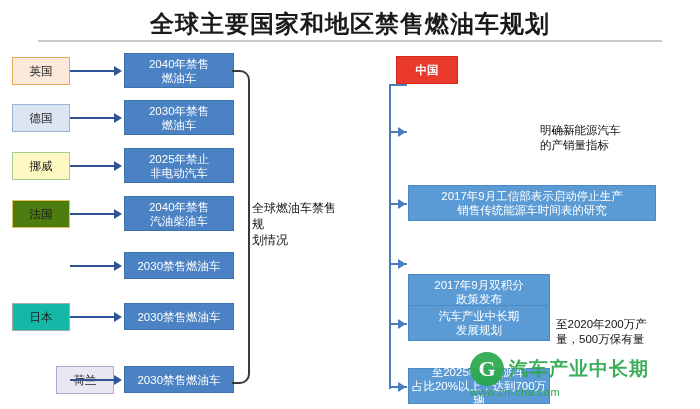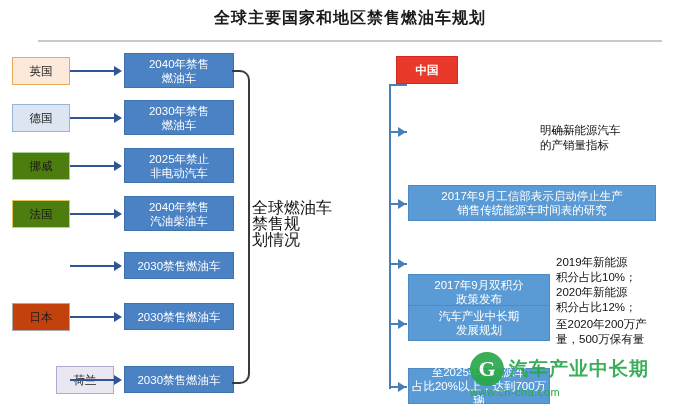--- a/index.html
+++ b/index.html
@@ -10,21 +10,21 @@
     position:relative;
     overflow:hidden;
   }
   .canvas{position:relative;width:700px;height:409px;}
 
   
   .title{
     position:absolute;
     left:0;top:8px;width:700px;
     text-align:center;
-    font-size:16px;
+    font-size:24px;
     font-weight:bold;
     color:#1a1a1a;
     letter-spacing:1px;
   }
   .title-rule{
     position:absolute;
     left:38px;top:40px;width:624px;height:2px;
     background:#c9c9c9;
   }
 
@@ -54,24 +54,24 @@
     border:1px solid #4c8ac4;
   }
   .box.red{
     background:#e8392b;
     color:#ffffff;
     border:1px solid #d2291c;
     font-weight:bold;
   }
   .box.c-orange{background:#fde9d9;border-color:#e8a95a;}
   .box.c-blue{background:#dce6f2;border-color:#9ab5d4;}
-  .box.c-green{background:#4d7c0f;border-color:#a6cf96;}
+  .box.c-green{background:#fef9c3;border-color:#a6cf96;}
   .box.c-yellow{background:#4d7c0f;border-color:#e3c35b;}
   .box.c-pink{background:#fbe5e5;border-color:#e0a0a0;}
-  .box.c-white{background:#c2410c;border-color:#aaaaaa;}
+  .box.c-white{background:#14b8a6;border-color:#aaaaaa;}
   .box.c-purple{background:#eae6f2;border-color:#b3a9cf;}
 
   
   .ln{position:absolute;background:#2f5597;}
   .ln.h{height:2px;}
   .ln.v{width:2px;}
   .ln.thin{background:#4a7ebb;}
   .arrow{
     position:absolute;
     width:0;height:0;
@@ -94,21 +94,21 @@
   
   .note{
     position:absolute;
     font-size:11.5px;
     line-height:15px;
     color:#111111;
     white-space:pre-line;
   }
   .center-label{
     position:absolute;
-    font-size:16px;
+    font-size:12px;
     line-height:16px;
     color:#111111;
     text-align:left;
     white-space:pre-line;
   }
 
   
   .wm{
     position:absolute;
     left:470px;top:352px;
@@ -212,24 +212,20 @@
 政策发布</div>
   <div class="box lblue" style="left:408px;top:305px;width:142px;height:36px;white-space:pre-line;">汽车产业中长期
 发展规划</div>
   <div class="box lblue" style="left:408px;top:368px;width:142px;height:36px;white-space:pre-line;">至2025年新能源车
 占比20%以上，达到700万辆</div>
 
   <div class="dash" style="left:552px;top:131px;width:22px;"></div>
 
   <div class="note" style="left:540px;top:123px;width:120px;font-family:Liberation Serif, serif;">明确新能源汽车
 的产销量指标</div>
-  <div class="note" style="left:556px;top:255px;width:130px;">2019年新能源
-积分占比10%；
-2020年新能源
-积分占比12%；</div>
   <div class="note" style="left:556px;top:317px;width:140px;">至2020年200万产
 量，500万保有量</div>
 
   <div class="wm">
     <div class="wm-logo">G</div>
     <div class="wm-text">汽车产业中长期</div>
   </div>
   <div class="wm-sub">www.cn-cha.com</div>
 
 </div>

